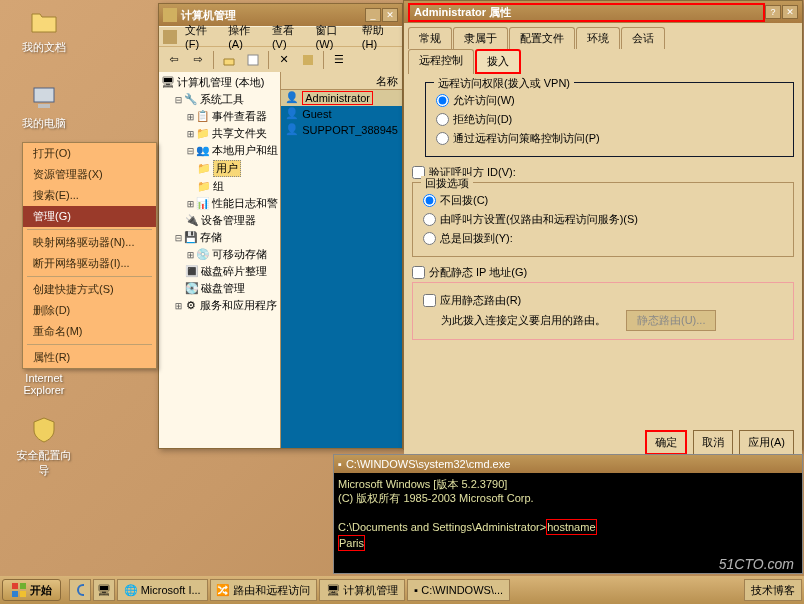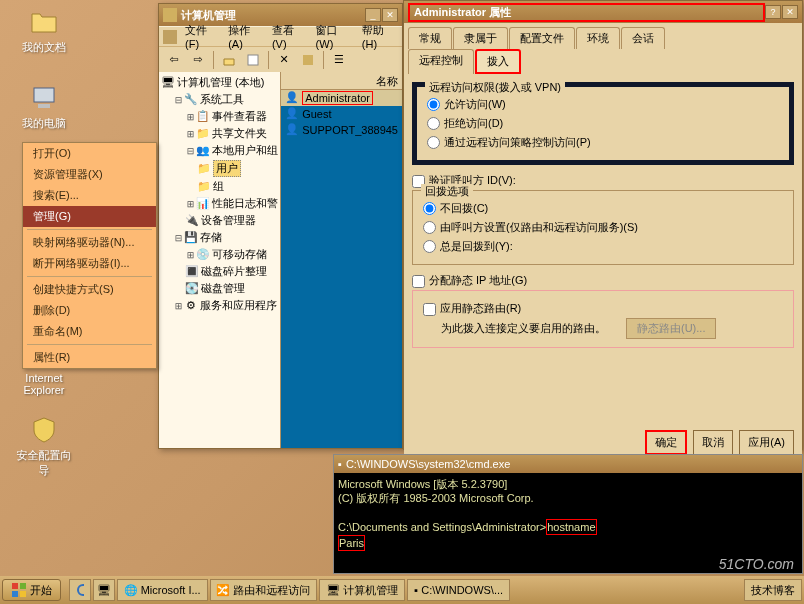--- a/index.html
+++ b/index.html
@@ -47,38 +47,38 @@
 .list-item.sel .lbl { border: 1px solid #ff0000; padding: 0 2px; }
 
 .prop-window { left: 403px; top: 0; width: 400px; height: 450px; }
 .tabs { display: flex; flex-wrap: wrap; padding: 4px 4px 0; background: #e8d4a8; }
 .tab { padding: 3px 10px; background: #e8d4a8; border: 1px solid #b09060; border-bottom: none; margin-right: 1px; border-radius: 3px 3px 0 0; font-family: Liberation Serif, serif; }
 .tab.active { background: #f0e0b8; position: relative; z-index: 2; }
 .tab.active.hl-red { border: 2px solid #ff0000; border-bottom: none; }
 .tab-row { display: flex; width: 100%; }
 .prop-body { background: #e8d4a8; padding: 8px; height: calc(100% - 100px); }
 .groupbox { border: 1px solid #b09060; padding: 8px 8px 8px 10px; margin-bottom: 6px; position: relative; }
-.groupbox.hl { border: 5px solid #0f172a; }
+.groupbox.hl { border: 1px solid #0f172a; margin-left: 13px; }
 .groupbox .legend { position: absolute; top: -7px; left: 8px; background: #e8d4a8; padding: 0 4px; font-size: 11px; }
 .radio-row { display: flex; align-items: center; padding: 2px 0; }
 .radio-row input { margin-right: 4px; }
-.check-row { display: flex; align-items: flex-end; padding: 2px 0; }
+.check-row { display: flex; align-items: center; padding: 2px 0; }
 .check-row input { margin-right: 4px; }
 .prop-btns { display: flex; justify-content: flex-end; gap: 6px; padding: 8px; background: #e8d4a8; }
 .prop-btns button { padding: 3px 8px; background: #e8d4a8; border: 1px solid #8a6a3a; }
 .prop-btns button.hl { border: 2px solid #ff0000; }
 .static-btn { padding: 2px 10px; background: #d8c088; border: 1px solid #b09060; margin-left: 20px; color: #888; }
 
 .cmd-window { position: absolute; left: 333px; top: 454px; width: 470px; height: 120px; background: #000; border: 1px solid #888; }
 .cmd-title { height: 18px; background: linear-gradient(#c09858, #a87a40); color: #fff; padding: 2px 4px; display: flex; align-items: center; }
 .cmd-body { padding: 4px; color: #e0e0a0; font-family: 'Consolas', monospace; font-size: 12px; line-height: 14px; }
 .cmd-body .hl { border: 1px solid #ff0000; display: inline-block; }
 
 .taskbar { position: absolute; bottom: 0; left: 0; right: 0; height: 28px; background: linear-gradient(#d8b478, #b89050); display: flex; align-items: center; padding: 0 2px; gap: 2px; }
-.start-btn { height: 22px; padding: 0 8px; background: linear-gradient(#e0c080, #c09850); border: 1px solid #8a6a3a; border-radius: 3px; display: flex; align-items: center; gap: 3px; font-weight: normal; }
+.start-btn { height: 22px; padding: 0 8px; background: linear-gradient(#e0c080, #c09850); border: 1px solid #8a6a3a; border-radius: 3px; display: flex; align-items: center; gap: 3px; font-weight: bold; }
 .task-btn { height: 22px; padding: 0 6px; background: #d8c088; border: 1px solid #a08050; display: flex; align-items: center; gap: 3px; max-width: 120px; overflow: hidden; white-space: nowrap; }
 .watermark { position: absolute; right: 10px; bottom: 32px; color: rgba(255,255,255,0.7); font-size: 14px; font-style: italic; }
 
 svg { display: block; }
 </style>
 </head>
 <body>
 
 <div class="desktop-icon" style="left:14px;top:6px">
   <div class="ico">

